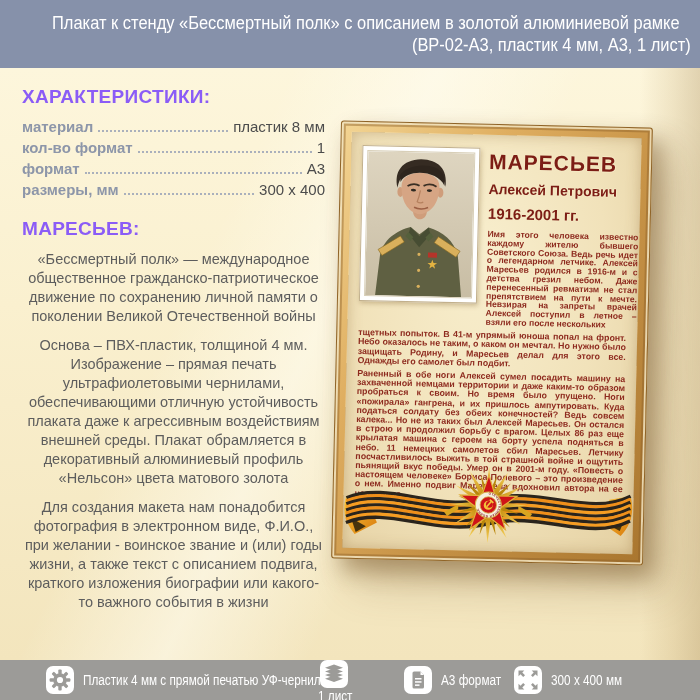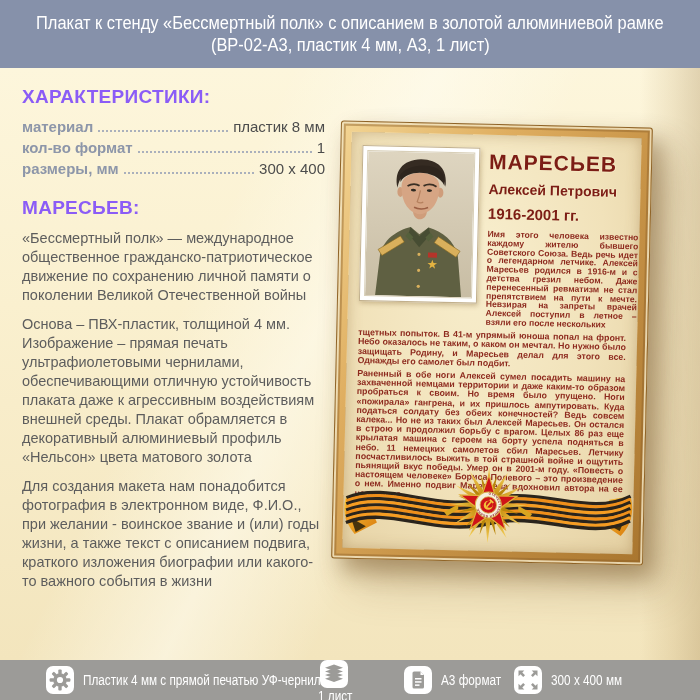--- a/index.html
+++ b/index.html
@@ -2,41 +2,41 @@
 <html><head>
 <meta charset="utf-8">
 <style>
   html,body{margin:0;padding:0;background:#e8e0cc;}
   *{box-sizing:border-box;}
   .stage{position:relative;width:700px;height:700px;overflow:hidden;
          font-family:"Liberation Sans","DejaVu Sans",sans-serif;background:#faf0cf;}
 
   
   .header{position:absolute;left:0;top:0;width:700px;height:68px;background:#8691aa;
-          display:flex;flex-direction:column;align-items:center;justify-content:center;}
+          display:flex;flex-direction:column;align-items:flex-end;justify-content:center;}
   .header .h-line{color:#ffffff;font-size:17.5px;line-height:22px;font-weight:500;
                   white-space:nowrap;transform:scaleX(.94);}
 
   
   .main-bg{position:absolute;left:0;top:68px;width:700px;height:592px;
            background:linear-gradient(180deg,#fdf6dc 0%,#faf0cf 40%,#f3e5bd 100%);}
   .sheen{position:absolute;left:0;top:68px;width:700px;height:592px;
          background:linear-gradient(115deg,rgba(255,252,240,0) 30%,rgba(255,253,242,.55) 45%,rgba(255,252,240,0) 60%);}
   .wall-shade{position:absolute;right:0;top:68px;width:60px;height:592px;
               background:linear-gradient(90deg,rgba(180,148,92,0) 0%,rgba(180,148,92,.18) 55%,rgba(160,128,75,.30) 100%);}
 
   
   .left-col{position:absolute;left:22px;top:86px;width:303px;}
   .section-heading{font-size:19px;font-weight:bold;color:#8b5cf6;letter-spacing:.3px;margin:0 0 10px 0;}
   .spec-list{margin-bottom:20px;}
   .spec-row{display:flex;align-items:baseline;margin:4px 0;font-size:15px;}
   .spec-label{font-weight:bold;color:#8d96a9;white-space:nowrap;}
   .spec-dots{flex:1;border-bottom:2px dotted #aab0bc;margin:0 5px 3px 5px;height:12px;}
   .spec-value{color:#4c4c4c;white-space:nowrap;}
-  .desc{font-size:14.5px;line-height:19px;color:#5d5d5d;margin:0 0 10px 0;}
+  .desc{font-size:14.5px;line-height:19px;color:#5d5d5d;margin:0 0 10px 0;text-align:center;}
 
   
   .frame{position:absolute;left:336px;top:124px;width:312px;height:438px;
          transform:rotate(1.3deg);border:1px solid #8f6326;border-radius:3px;padding:10px;
          background:linear-gradient(120deg,#f3d594 0%,#dfae60 30%,#c89448 58%,#a9762f 100%);
          box-shadow:inset 0 0 0 2px rgba(255,246,214,.75),inset 0 0 0 4px rgba(140,95,40,.45),
                     10px 12px 22px rgba(105,70,25,.42),22px 26px 40px rgba(105,70,25,.22);}
   .paper{position:relative;width:100%;height:100%;overflow:hidden;
          background:radial-gradient(ellipse at 45% 30%,#f8eecd 0%,#f1e2ba 55%,#e4d0a2 100%);
          box-shadow:inset 0 0 14px rgba(140,100,50,.35);}
@@ -85,20 +85,25 @@
     <div class="spec-list">
       <div class="spec-row">
         <span class="spec-label">материал</span>
         <span class="spec-dots"></span>
         <span class="spec-value">пластик 8 мм</span>
       </div>
       <div class="spec-row">
         <span class="spec-label">кол-во формат</span>
         <span class="spec-dots"></span>
         <span class="spec-value">1</span>
+      </div>
+      <div class="spec-row">
+        <span class="spec-label">формат</span>
+        <span class="spec-dots"></span>
+        <span class="spec-value">А3</span>
       </div>
       <div class="spec-row">
         <span class="spec-label">размеры, мм</span>
         <span class="spec-dots"></span>
         <span class="spec-value">300 х 400</span>
       </div>
     </div>
 
     <div class="section-heading">МАРЕСЬЕВ:</div>
     <p class="desc">«Бессмертный полк» — международное общественное гражданско-патриотическое движение по сохранению личной памяти о поколении Великой Отечественной войны</p>

